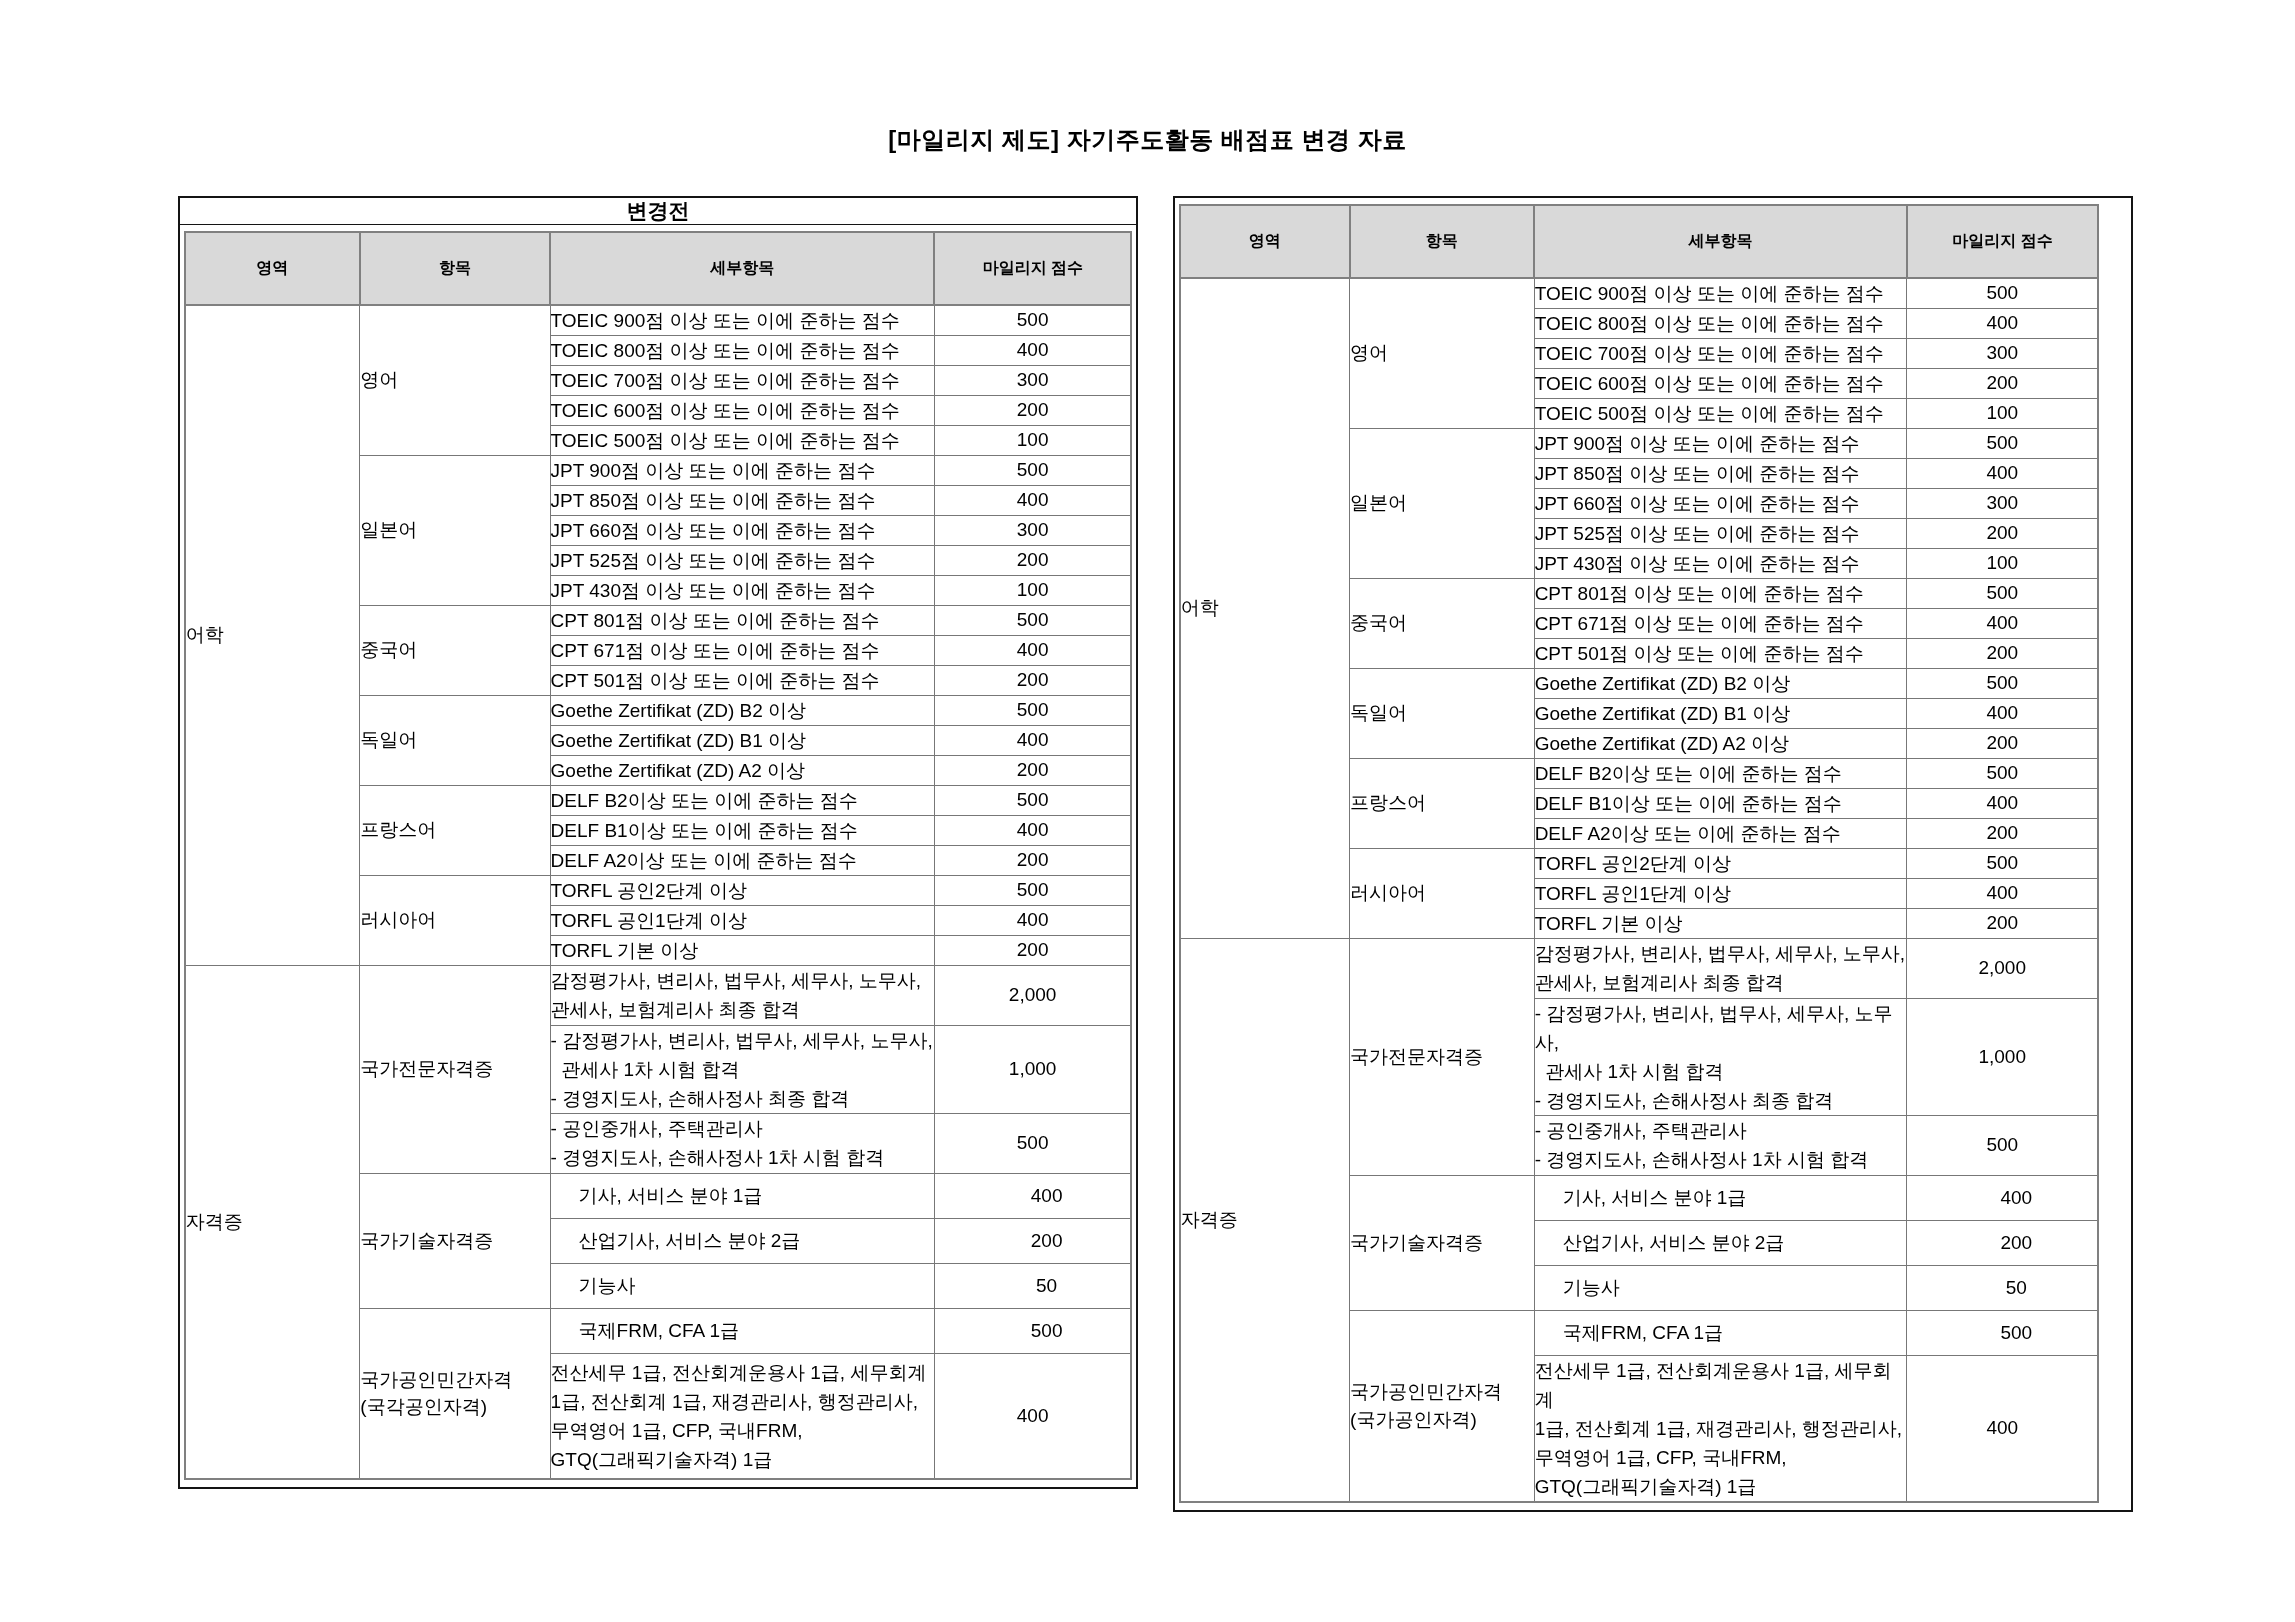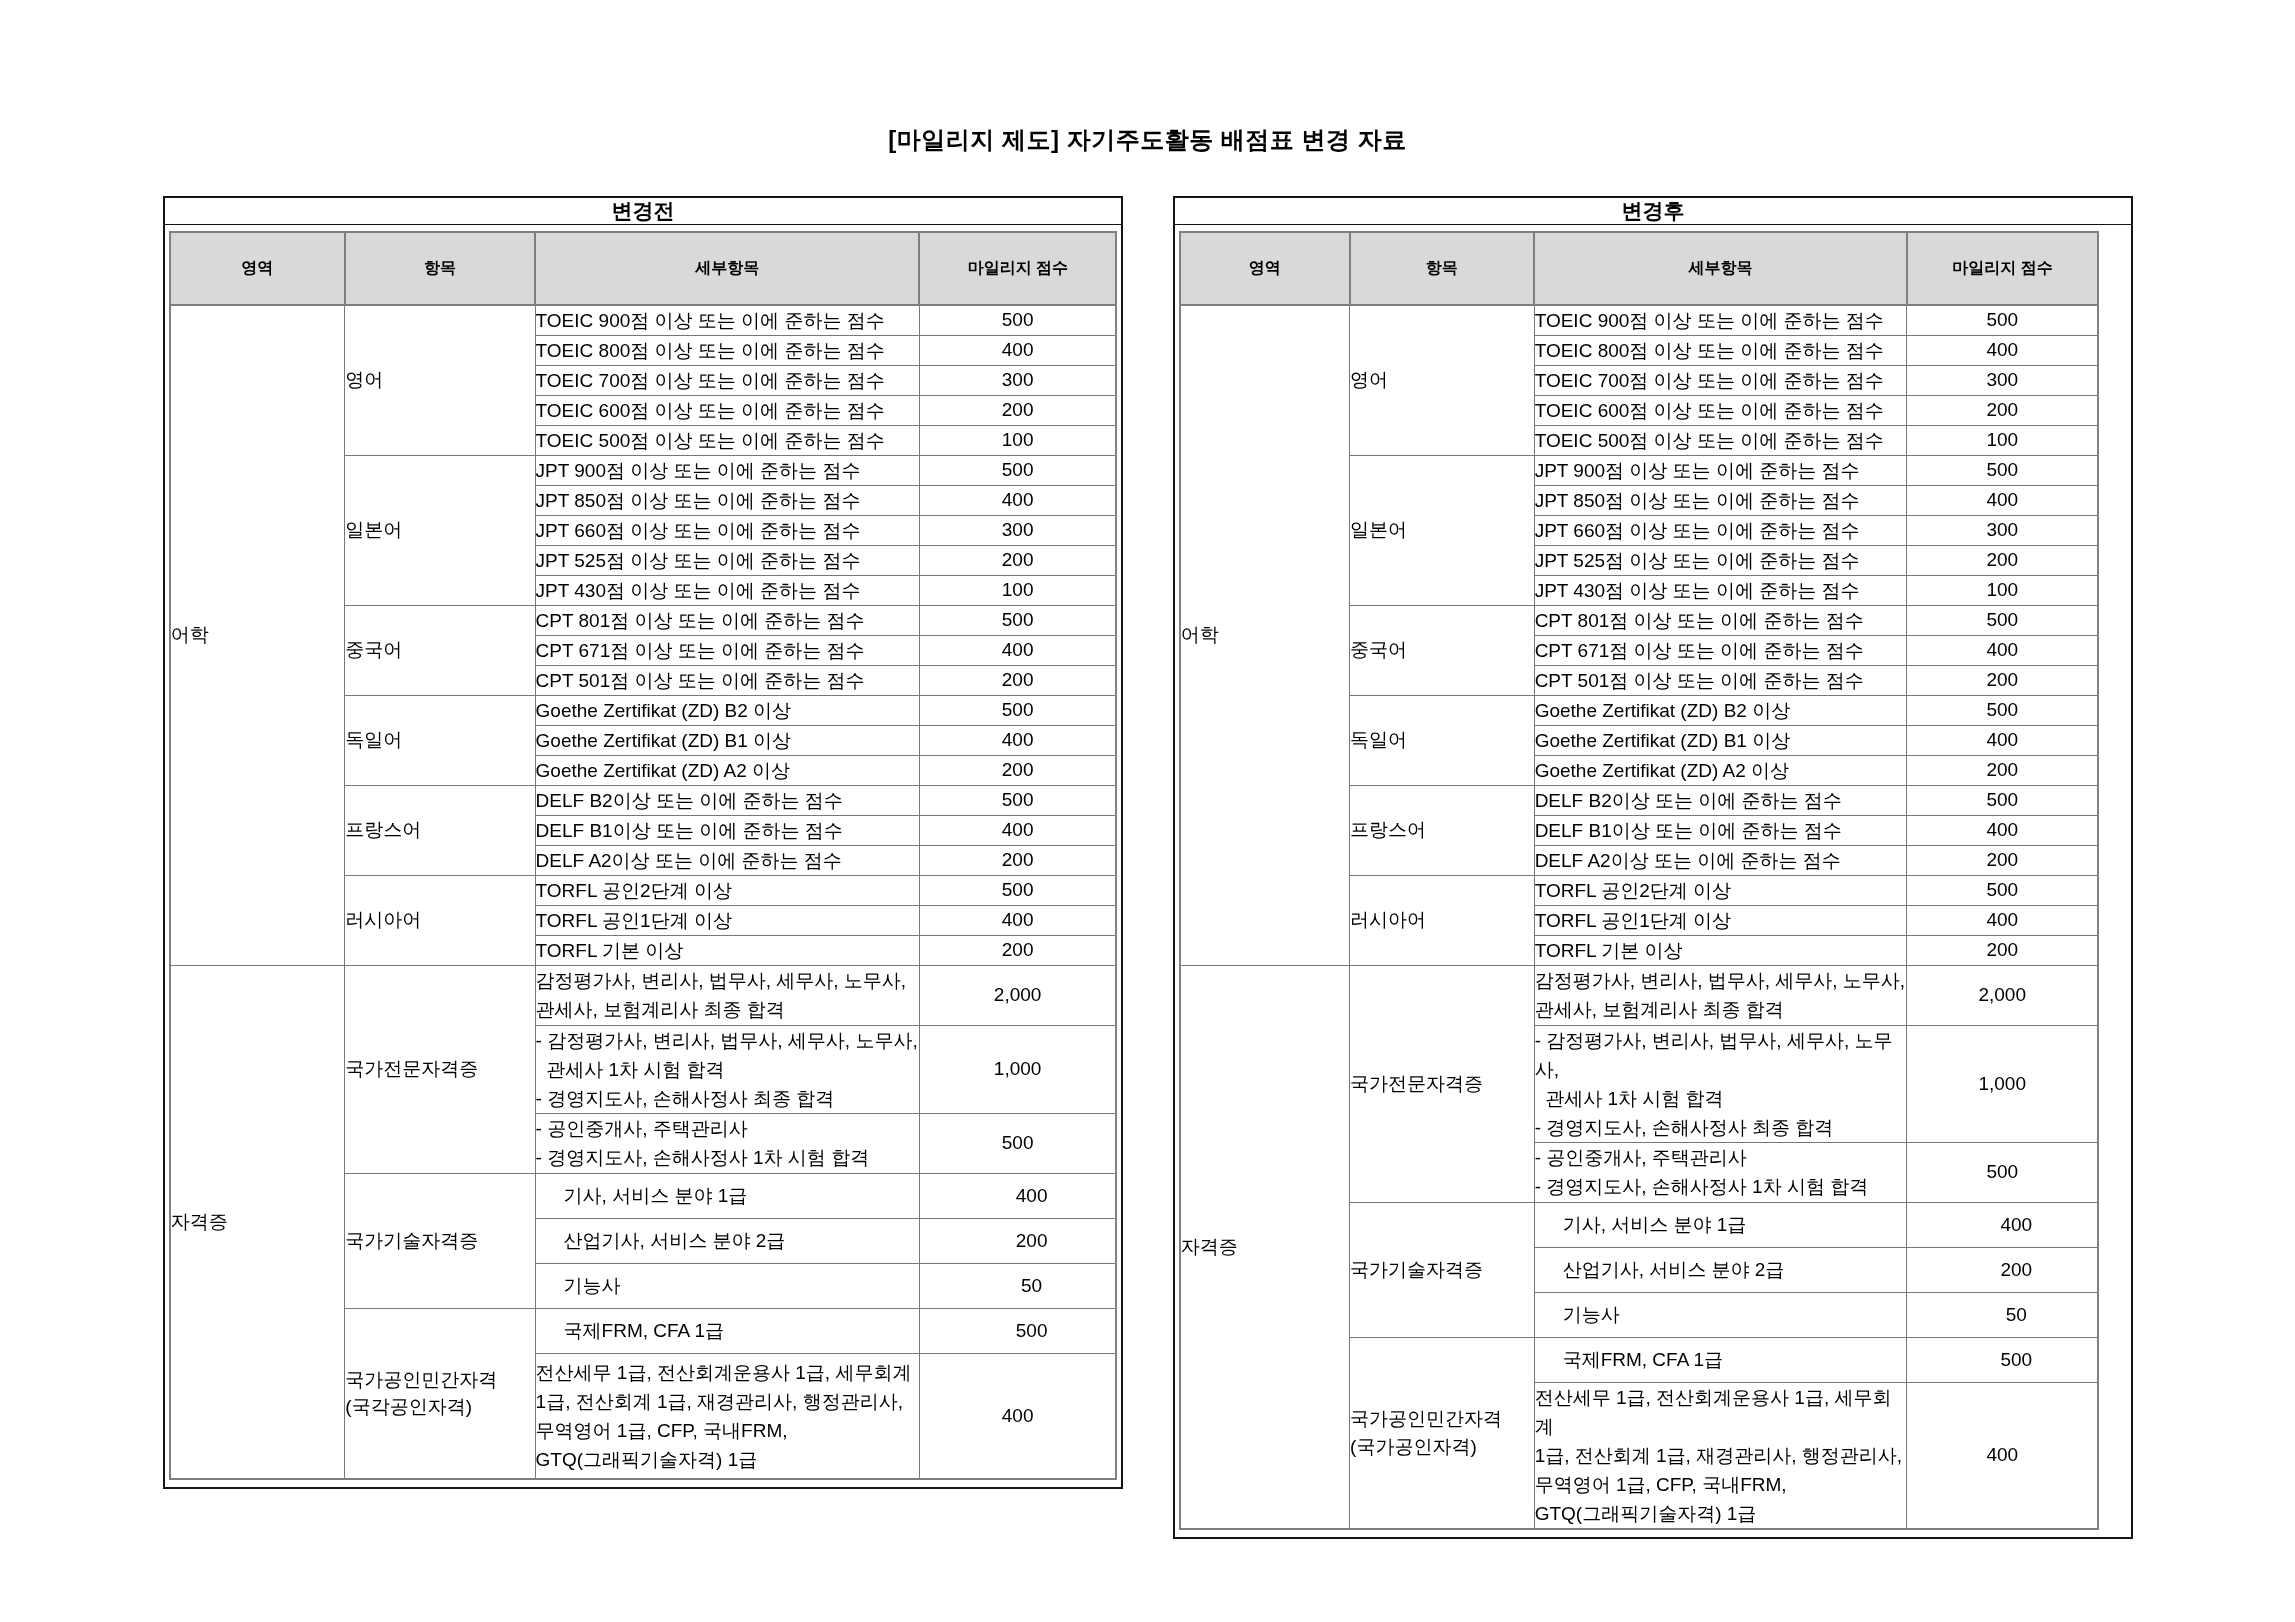--- a/index.html
+++ b/index.html
@@ -9,21 +9,21 @@
     font-family:"Liberation Sans", sans-serif;
   }
   .doc-title {
     position:absolute; top:124px; left:0; width:100%;
     text-align:center; font-size:24px; font-weight:bold; letter-spacing:0.5px;
   }
   .panel {
     position:absolute; top:196px; width:960px;
     border:2.3px solid #141414; background:#fff; box-sizing:border-box;
   }
-  .panel-before { left:163px; }
+  .panel-before { left:178px; }
   .panel-after  { left:1173px; }
   .panel-head {
     height:26px; display:flex; align-items:center; justify-content:center;
     font-size:21px; font-weight:bold; border-bottom:1.9px solid #141414;
   }
   .table-wrap { padding:5.6px 3.7px 7.4px 3.7px; }
   .panel-after .table-wrap { padding-right:32px; }
   table.score-table {
     width:100%; border-collapse:collapse; table-layout:fixed;
     border:2.8px solid #808080;
@@ -216,21 +216,20 @@
 무역영어 1급, CFP, 국내FRM,
 GTQ(그래픽기술자격) 1급</td>
             <td class="score-cell rowcell">400</td>
           </tr>
         </tbody>
       </table>
     </div>
 </div>
 
 <div class="panel panel-after">
-  <div class="panel-head">변경후</div>
   <div class="table-wrap" id="table-after">
       <table class="score-table">
         <colgroup>
           <col style="width: 18.5%;">
           <col style="width: 20.1%;">
           <col style="width: 40.6%;">
           <col style="width: 20.8%;">
         </colgroup>
         <thead>
           <tr>

